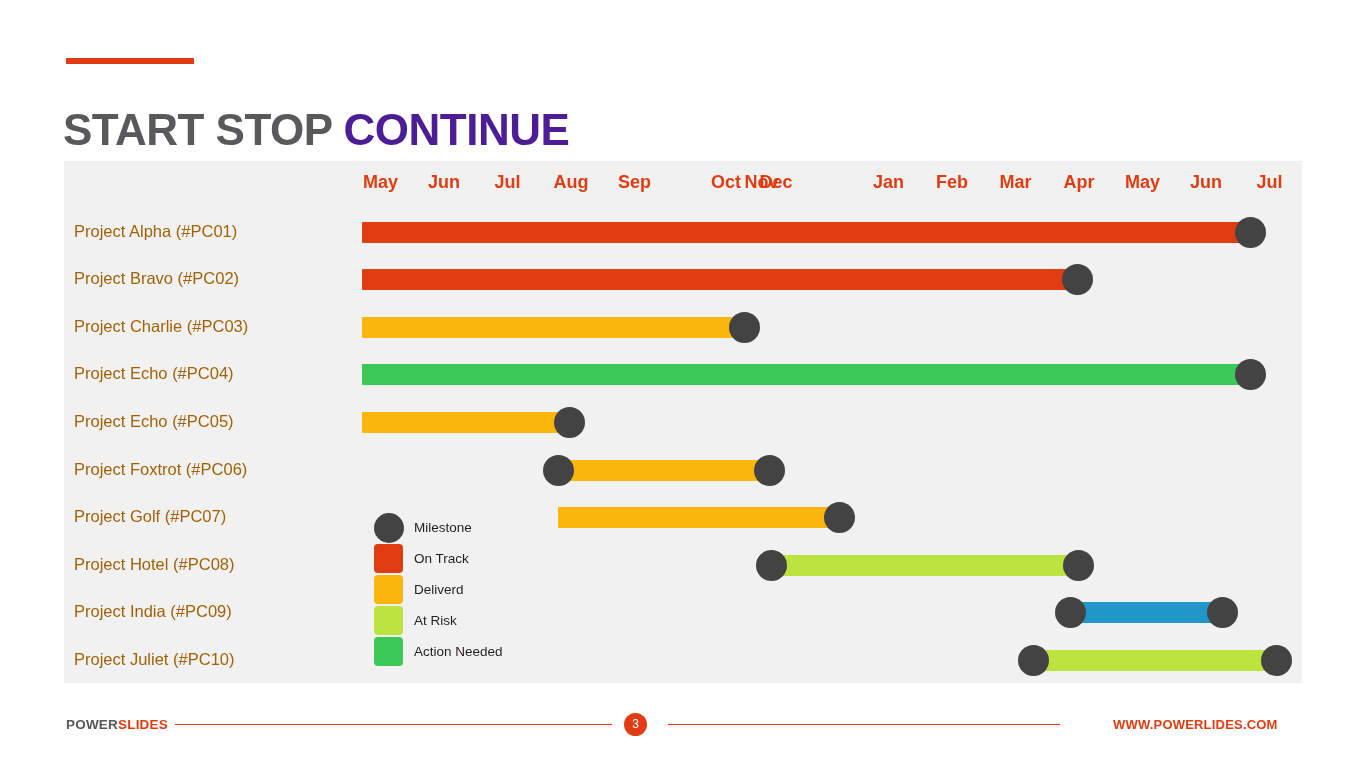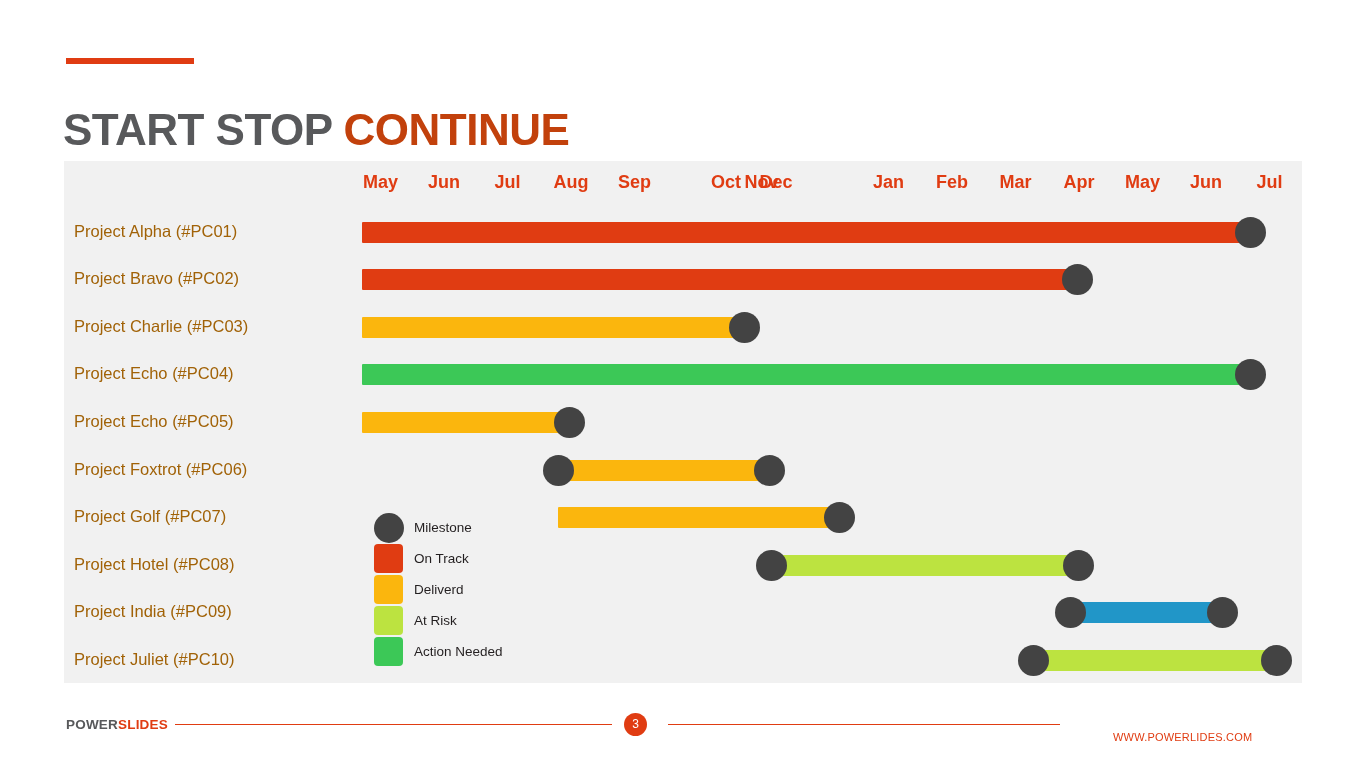--- a/index.html
+++ b/index.html
@@ -28,21 +28,21 @@
     position: absolute;
     left: 63px;
     top: 73px;
     font-size: 44px;
     font-weight: bold;
     letter-spacing: -0.5px;
     line-height: 56px;
     white-space: nowrap;
   }
   #page-title .t-dark { color: #58595B; }
-  #page-title .t-accent { color: #c2410c; }
+  #page-title .t-accent { color: #4c1d95; }
 
   
   #chart-panel {
     position: absolute;
     left: 64px;
     top: 161px;
     width: 1238px;
     height: 522px;
     background: #F1F1F1;
   }
@@ -156,27 +156,26 @@
     background: #E03C12;
     color: #ffffff;
     font-size: 12px;
     line-height: 23px;
     text-align: center;
   }
   #footer-url {
     position: absolute;
     left: 1113px;
     top: 716px;
-    font-size: 11px;
-    font-weight: normal;
+    font-size: 13px;
+    font-weight: bold;
     color: #E03C12;
     letter-spacing: 0.2px;
     line-height: 18px;
     white-space: nowrap;
-    margin-top: 12px;
   }
 </style>
 </head>
 <body>
 
 <div id="title-rule"></div>
 <h1 id="page-title"><span class="t-dark">START STOP </span><span class="t-accent">CONTINUE</span></h1>
 
 <div id="chart-panel"></div>
 

